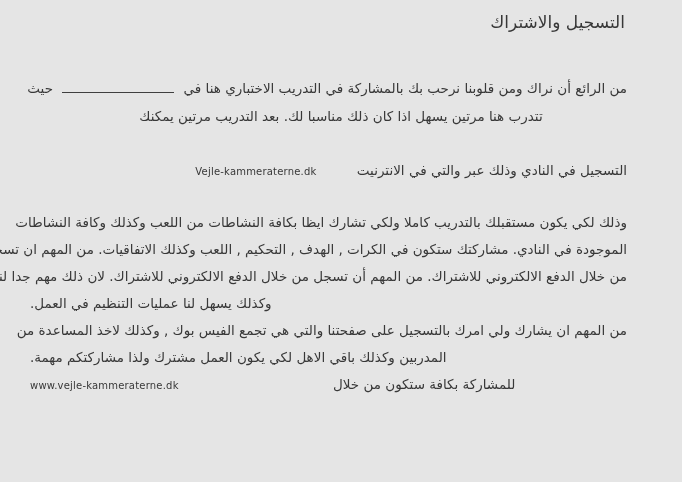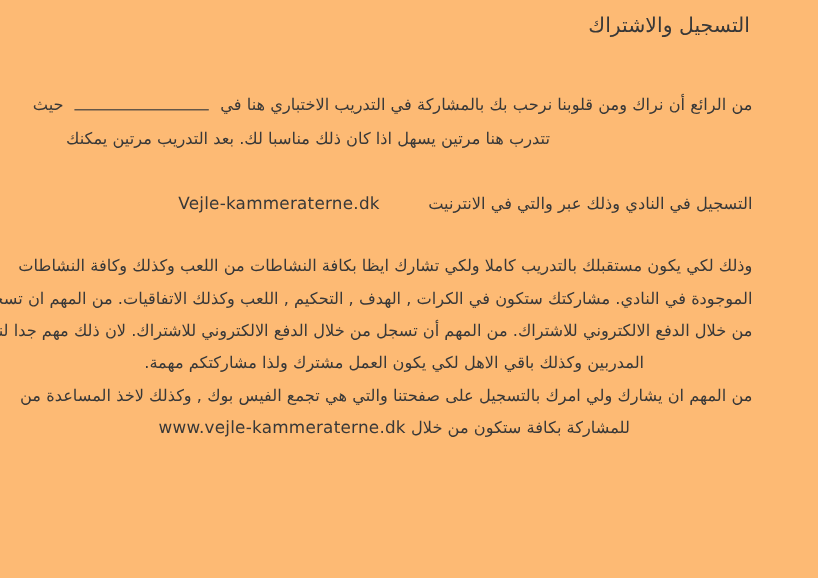--- a/index.html
+++ b/index.html
@@ -6,34 +6,34 @@
   body {
     width: 682px; height: 482px;
     background: #fbfbfa;
     font-family: "DejaVu Sans", sans-serif;
     color: #383838;
     overflow: hidden;
   }
   .page {
     position: relative;
     width: 682px; height: 482px;
-    background: #fdba74;
+    background: #e5e5e5;
   }
   .doc-title {
     position: absolute;
     top: 12px; right: 57px;
     font-size: 17px;
     direction: rtl;
     white-space: nowrap;
     letter-spacing: 0.2px;
   }
   .intro {
     position: absolute;
     top: 74px; right: 55px; left: 55px;
-    direction: rtl; text-align: left;
+    direction: rtl; text-align: center;
     font-size: 13.5px;
   }
   .intro .line { height: 28px; line-height: 28px; white-space: nowrap; }
   .blank-line {
     display: inline-block;
     width: 112px; height: 4px;
     border-bottom: 1.6px solid #3f3f3f;
     margin: 0 5px;
     vertical-align: baseline;
   }
@@ -42,32 +42,32 @@
     top: 156px; right: 55px; left: 55px;
     direction: rtl; text-align: right;
     font-size: 13.5px;
     height: 28px; line-height: 28px;
     white-space: nowrap;
   }
   .latin-url {
     direction: ltr;
     unicode-bidi: embed;
     display: inline-block;
-    font-size: 14px;
+    font-size: 10px;
     letter-spacing: 0.2px;
   }
   .reg-line .latin-url { margin-right: 36px; }
   .body-block {
     position: absolute;
     top: 209px; right: 55px; left: 30px;
-    direction: rtl; text-align: center;
+    direction: rtl; text-align: left;
     font-size: 13.5px;
   }
   .body-block .line { height: 27px; line-height: 27px; white-space: nowrap; }
-  .footer-line .latin-url { }
+  .footer-line .latin-url { margin-right: 150px; }
 </style>
 </head>
 <body>
 
 <div class="page">
 
   <div class="doc-title">التسجيل والاشتراك</div>
 
   <div class="intro">
     <div class="line">
@@ -80,21 +80,22 @@
 
   <div class="reg-line">
     <span>التسجيل في النادي وذلك عبر والتي في الانترنيت</span>
     <span class="latin-url">Vejle-kammeraterne.dk</span>
   </div>
 
   <div class="body-block">
     <div class="line">وذلك لكي يكون مستقبلك بالتدريب كاملا ولكي تشارك ايظا بكافة النشاطات من اللعب وكذلك وكافة النشاطات</div>
     <div class="line">الموجودة في النادي. مشاركتك ستكون في الكرات , الهدف , التحكيم , اللعب وكذلك الاتفاقيات. من المهم ان تسجل</div>
     <div class="line">من خلال الدفع الالكتروني للاشتراك. من المهم أن تسجل من خلال الدفع الالكتروني للاشتراك. لان ذلك مهم جدا لنا</div>
+    <div class="line">وكذلك يسهل لنا عمليات التنظيم في العمل.</div>
+    <div class="line">من المهم ان يشارك ولي امرك بالتسجيل على صفحتنا والتي هي تجمع الفيس بوك , وكذلك لاخذ المساعدة من</div>
     <div class="line">المدربين وكذلك باقي الاهل لكي يكون العمل مشترك ولذا مشاركتكم مهمة.</div>
-    <div class="line">من المهم ان يشارك ولي امرك بالتسجيل على صفحتنا والتي هي تجمع الفيس بوك , وكذلك لاخذ المساعدة من</div>
     <div class="line footer-line">
       <span>للمشاركة بكافة ستكون من خلال</span>
       <span class="latin-url">www.vejle-kammeraterne.dk</span>
     </div>
   </div>
 
 </div>
 
 </body></html>

